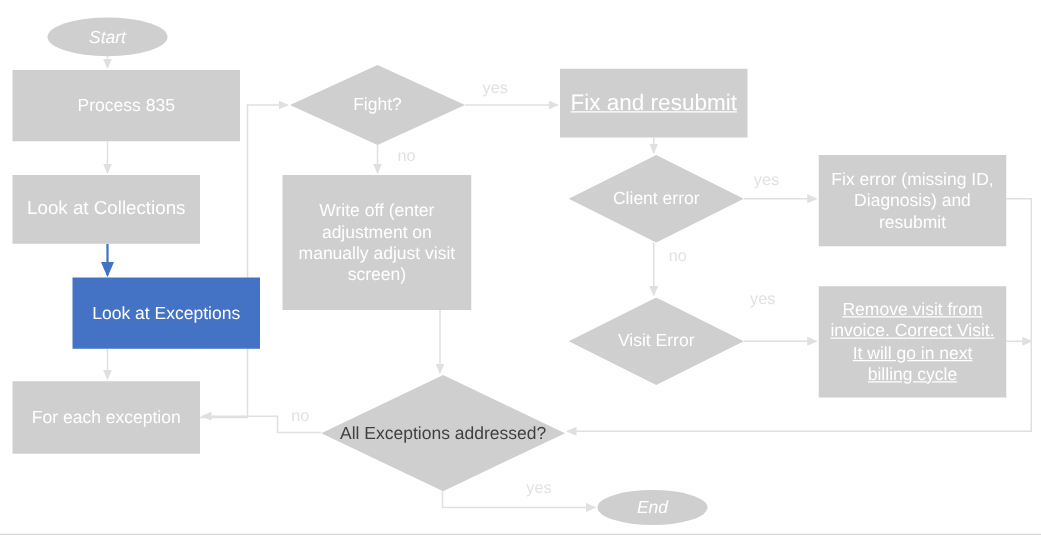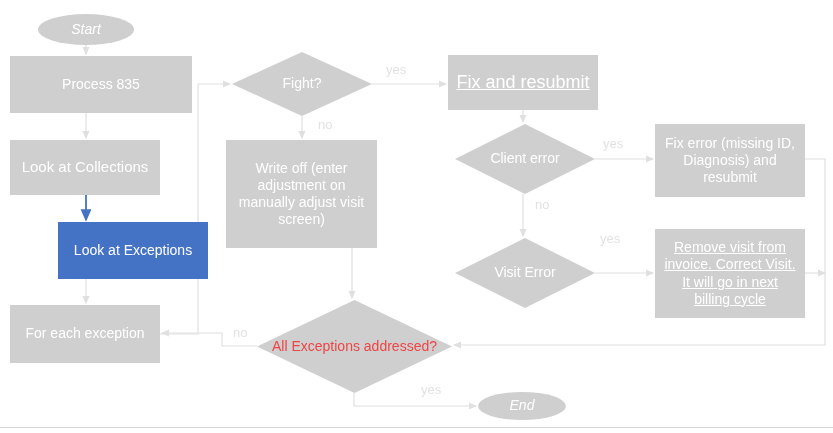--- a/index.html
+++ b/index.html
@@ -147,21 +147,21 @@
       <div class="node decision" style="left: 455px; top: 238px; width: 140px; height: 70px; font-size: 14px; color: rgb(255, 255, 255);">
         <div class="dshape" style="background: rgb(207, 207, 207);"></div>
         <span class="dlabel">Visit Error</span>
       </div>
       <div class="node process" style="left: 655px; top: 124px; width: 150px; height: 73px; font-size: 14px; color: rgb(255, 255, 255); background: rgb(207, 207, 207);">
         <span class="nlabel">Fix error (missing ID, Diagnosis) and resubmit</span>
       </div>
       <div class="node process" style="left: 655px; top: 229px; width: 150px; height: 89px; font-size: 14px; color: rgb(255, 255, 255); background: rgb(207, 207, 207); text-decoration: underline;">
         <span class="nlabel">Remove visit from invoice. Correct Visit. It will go in next billing cycle</span>
       </div>
-      <div class="node decision" style="left: 257px; top: 300px; width: 195px; height: 93px; font-size: 14px; color: #ef4444;">
+      <div class="node decision" style="left: 257px; top: 300px; width: 195px; height: 93px; font-size: 14px; color: #404040;">
         <div class="dshape" style="background: rgb(207, 207, 207);"></div>
         <span class="dlabel">All Exceptions addressed?</span>
       </div>
       <div class="node terminator" style="left: 478px; top: 392px; width: 88px; height: 28px; font-size: 14px; color: rgb(255, 255, 255); background: rgb(207, 207, 207);">
         <span class="nlabel">End</span>
       </div>
     </div>
   <div id="edge-label-layer">
       <div class="edge-label" style="left: 386px; top: 62px; color: rgb(226, 226, 226);">yes</div>
       <div class="edge-label" style="left: 318px; top: 117px; color: rgb(226, 226, 226);">no</div>

